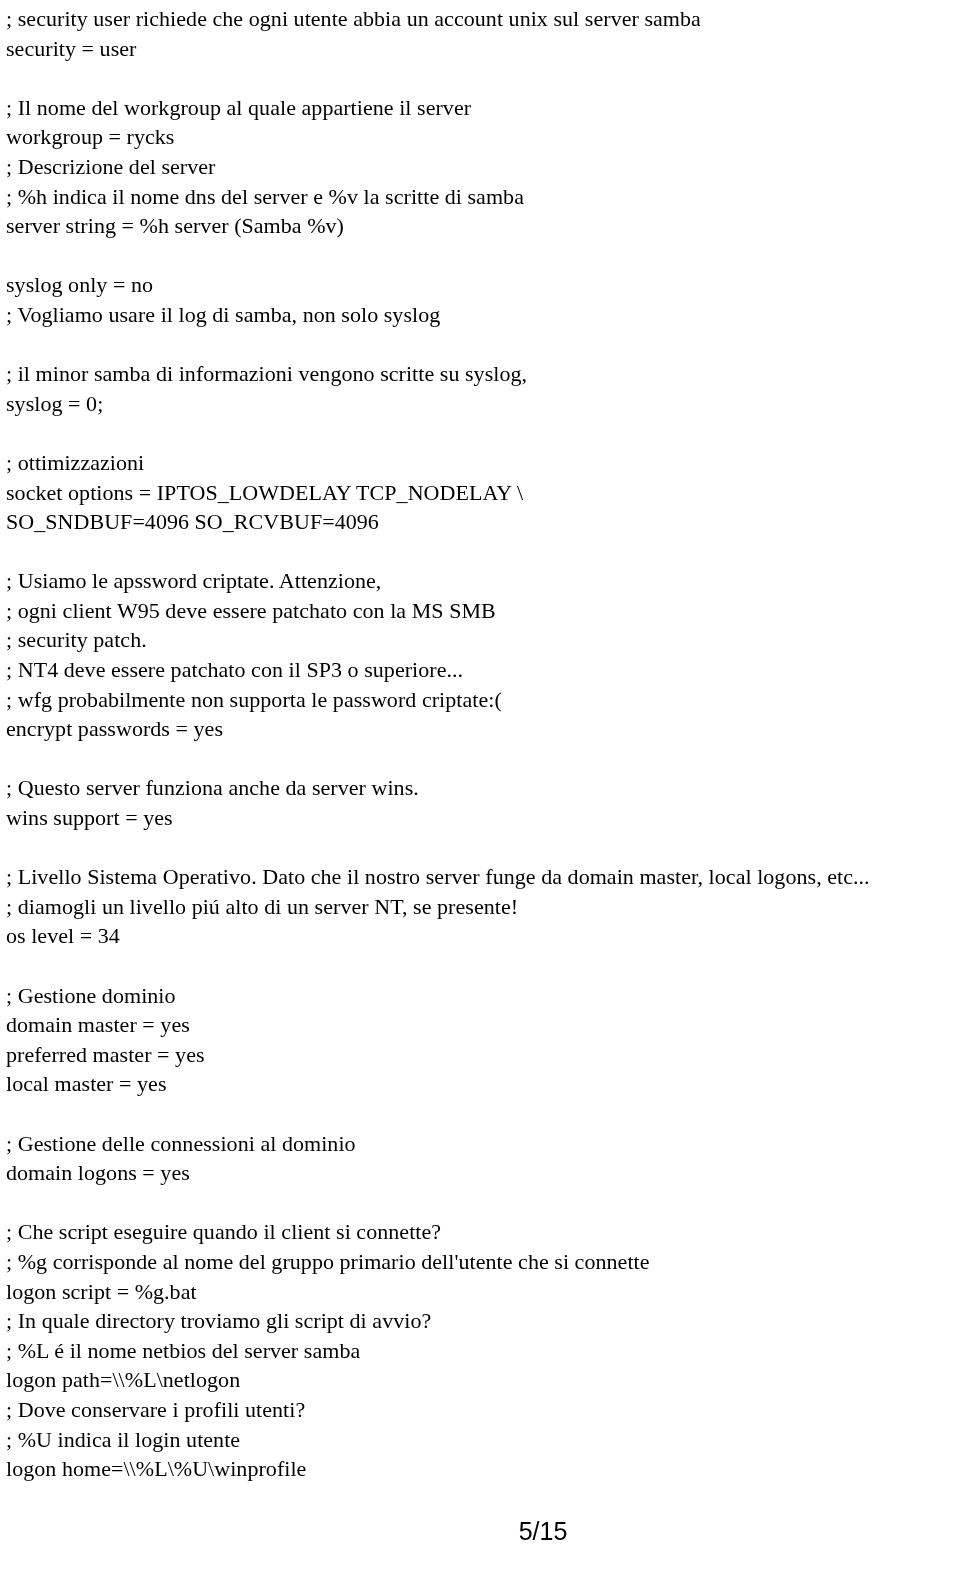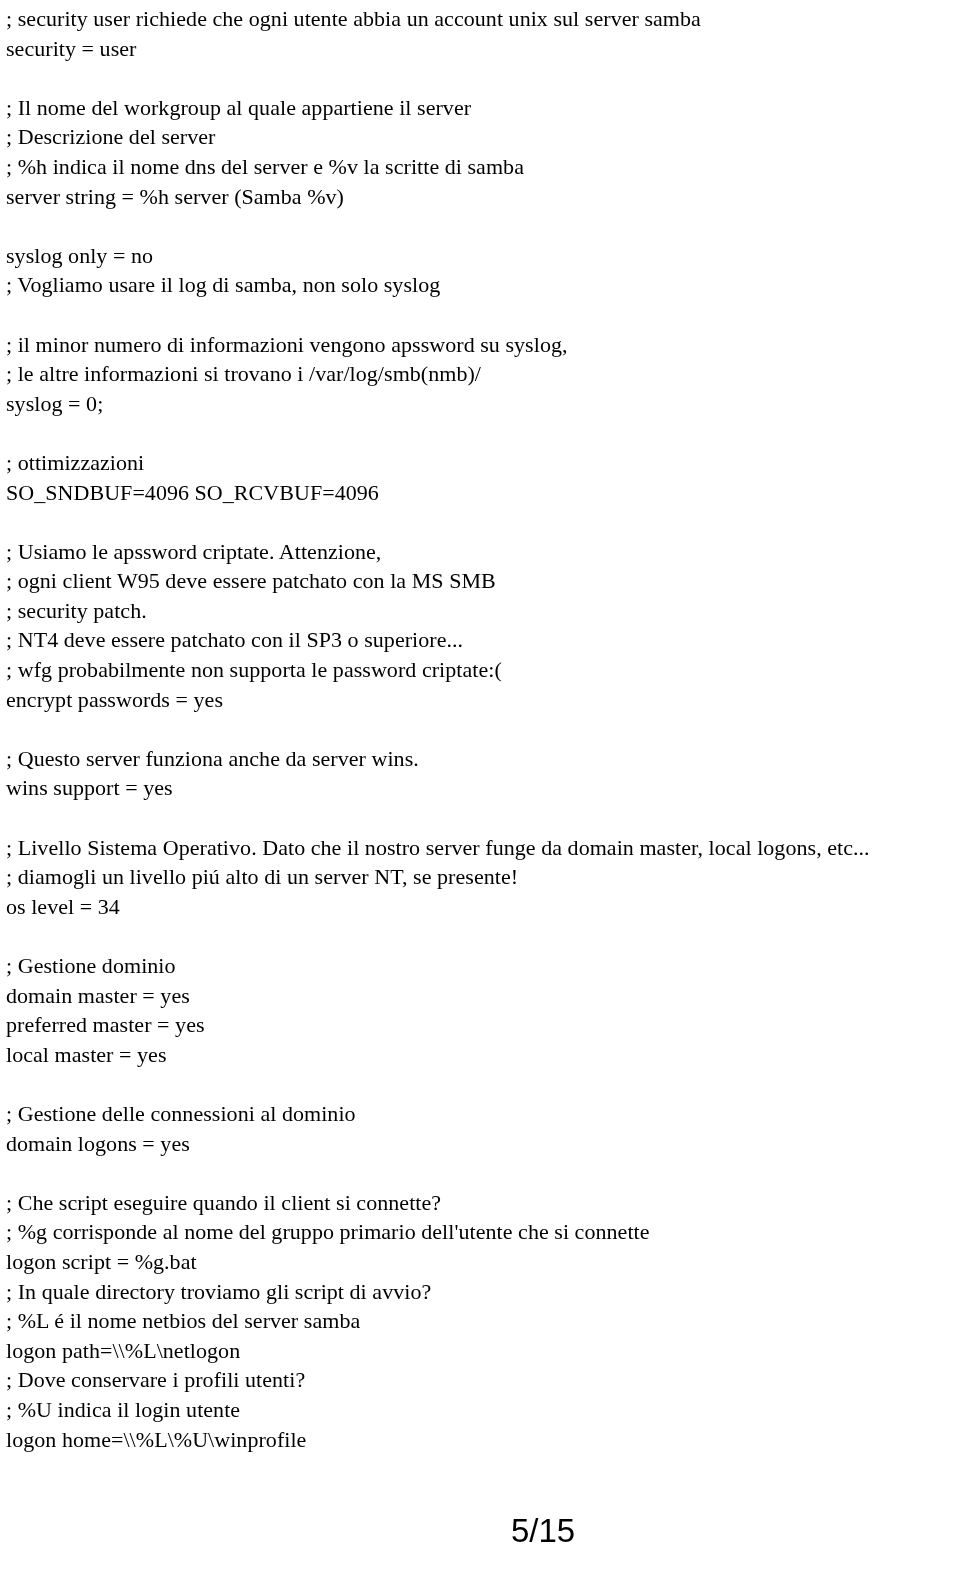--- a/index.html
+++ b/index.html
@@ -36,52 +36,53 @@
   .line.blank {
     height: 29.6px;
   }
   .page-number {
     position: absolute;
     left: 0;
     right: 0;
     top: 1516px;
     text-align: center;
     font-family: "Liberation Sans", "DejaVu Sans", sans-serif;
-    font-size: 33px;
+    font-size: 25px;
     line-height: 30px;
     color: #000000;
     padding-right: 6px;
   }
   .page-number .pn-inner {
     display: inline-block;
     transform: translateX(66px);
   }
 </style>
 </head>
 <body>
 
 <div class="page">
 
   <div class="doc-body">
     <div class="line">; security user richiede che ogni utente abbia un account unix sul server samba</div>
     <div class="line">security = user</div>
     <div class="line blank"></div>
     <div class="line">; Il nome del workgroup al quale appartiene il server</div>
+    <div class="line">workgroup = rycks</div>
     <div class="line">; Descrizione del server</div>
     <div class="line">; %h indica il nome dns del server e %v la scritte di samba</div>
     <div class="line">server string = %h server (Samba %v)</div>
     <div class="line blank"></div>
     <div class="line">syslog only = no</div>
     <div class="line">; Vogliamo usare il log di samba, non solo syslog</div>
     <div class="line blank"></div>
-    <div class="line">; il minor numero di informazioni vengono apssword su syslog,</div>
-    <div class="line">; le altre informazioni si trovano i /var/log/smb(nmb)/</div>
+    <div class="line">; il minor samba di informazioni vengono scritte su syslog,</div>
     <div class="line">syslog = 0;</div>
     <div class="line blank"></div>
     <div class="line">; ottimizzazioni</div>
+    <div class="line">socket options = IPTOS_LOWDELAY TCP_NODELAY \</div>
     <div class="line">SO_SNDBUF=4096 SO_RCVBUF=4096</div>
     <div class="line blank"></div>
     <div class="line">; Usiamo le apssword criptate. Attenzione,</div>
     <div class="line">; ogni client W95 deve essere patchato con la MS SMB</div>
     <div class="line">; security patch.</div>
     <div class="line">; NT4 deve essere patchato con il SP3 o superiore...</div>
     <div class="line">; wfg probabilmente non supporta le password criptate:(</div>
     <div class="line">encrypt passwords = yes</div>
     <div class="line blank"></div>
     <div class="line">; Questo server funziona anche da server wins.</div>

